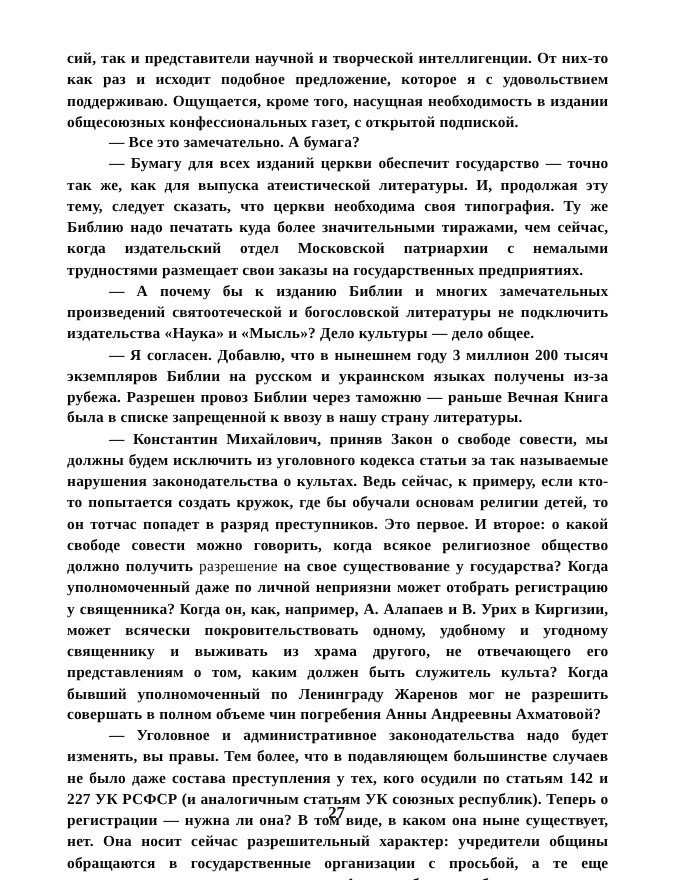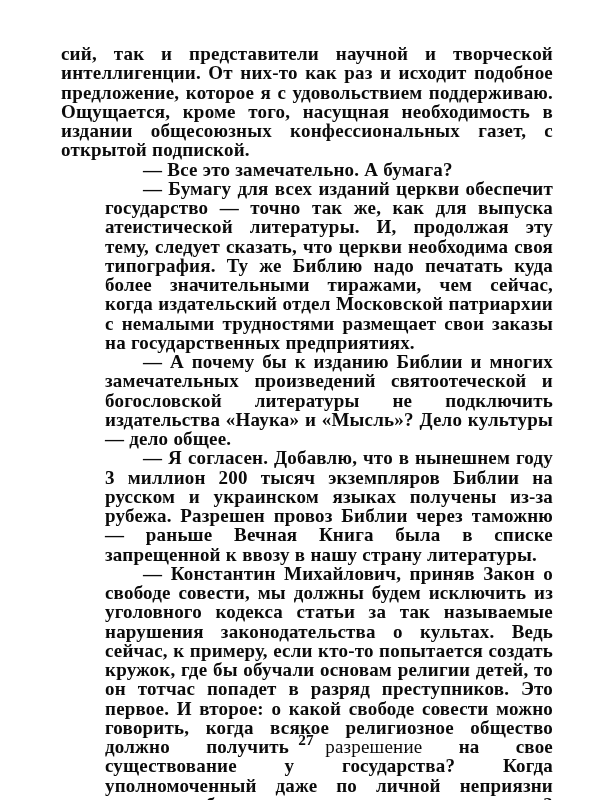--- a/index.html
+++ b/index.html
@@ -28,33 +28,32 @@
   #text-column {
     position: absolute;
     left: 61px;
     top: 44px;
     width: 492px;
   }
 
   .para {
     margin: 0;
     padding: 0;
-    font-size: 19px;
+    font-size: 14px;
     line-height: 19.25px;
     text-align: justify;
     text-justify: inter-word;
     letter-spacing: 0.01em;
     word-spacing: 0.01em;
     font-weight: 600;
     -webkit-font-smoothing: none;
   }
 
   .para.indent {
     text-indent: 38px;
-    margin-left: 44px;
   }
 
   .para b {
     font-weight: 400;
   }
 
   #page-number {
     position: absolute;
     left: 0;
     top: 730px;

